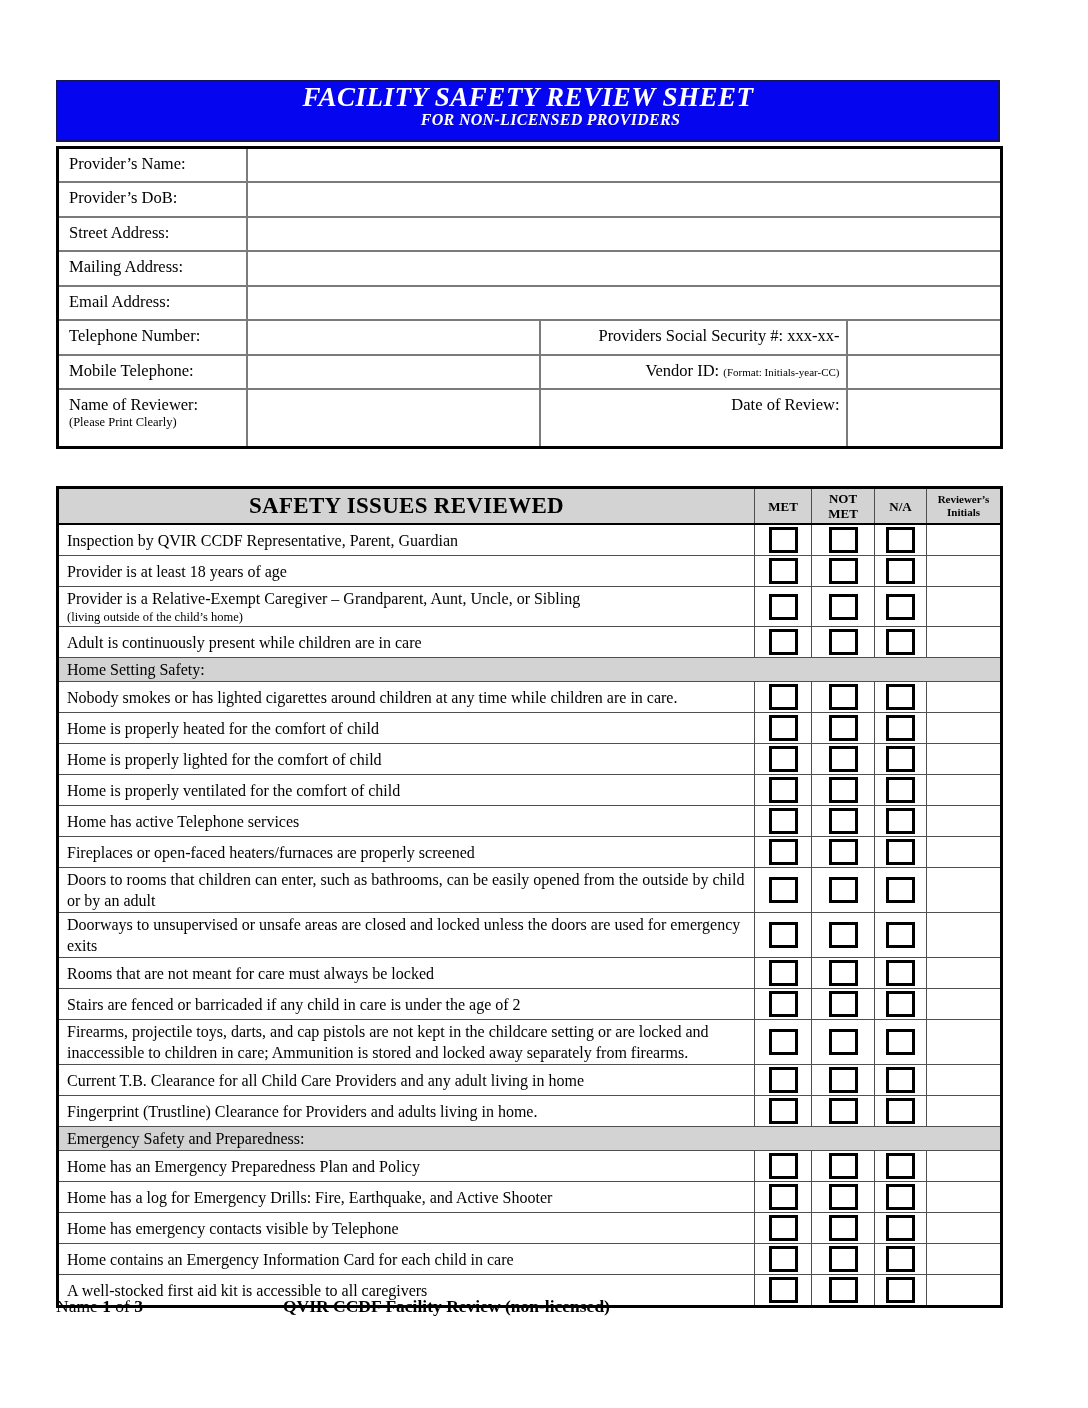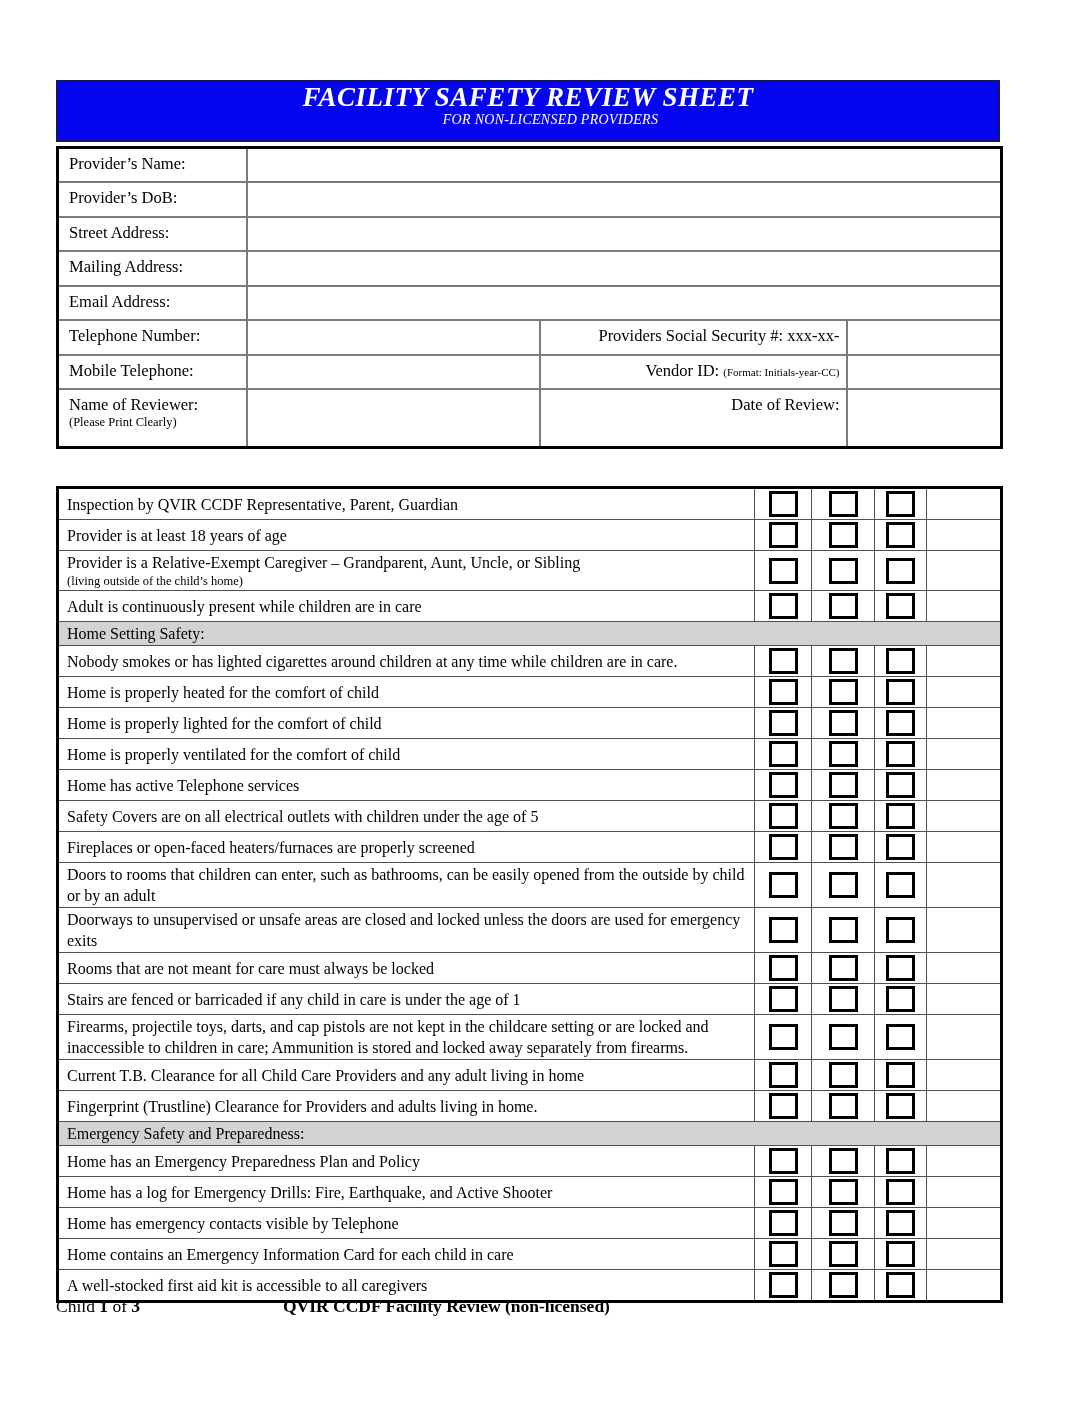--- a/index.html
+++ b/index.html
@@ -11,21 +11,21 @@
   .banner {
     position:absolute; left:56px; top:80px; width:944px; height:62px;
     background:#0505f0; box-sizing:border-box; border:2px solid #15155c;
     text-align:center; color:#fff; overflow:hidden;
   }
   .banner .title {
     font-size:27px; font-weight:bold; font-style:italic; letter-spacing:.5px;
     line-height:30px;
   }
   .banner .subtitle {
-    font-size:14px; font-weight:normal; font-style:italic; letter-spacing:.3px;
+    font-size:16px; font-weight:bold; font-style:italic; letter-spacing:.3px;
     line-height:16px;
     padding-left:45px;
   }
   
   table { border-collapse:collapse; table-layout:fixed; }
   .pform {
     position:absolute; left:56px; top:146px; width:944px;
     border:3px solid #000;
   }
   .pform td { border:2px solid #7b7b7b; box-sizing:border-box; vertical-align:top; }
@@ -120,20 +120,27 @@
 
 <table class="checklist">
   <colgroup>
       <col style="width:697px">
       <col style="width:57px">
       <col style="width:63px">
       <col style="width:52px">
       <col style="width:75px">
     </colgroup>
   <tbody>
+    <tr class="cl-head">
+      <td class="cl-title">SAFETY ISSUES REVIEWED</td>
+      <td class="cl-col">MET</td>
+      <td class="cl-col">NOT MET</td>
+      <td class="cl-col">N/A</td>
+      <td class="cl-col cl-col-init">Reviewer’s Initials</td>
+    </tr>
   <tr>
         <td class="item-cell"><span>Inspection by QVIR CCDF Representative, Parent, Guardian</span></td>
         <td class="cb-cell">
           <div class="checkbox"></div>
         </td>
         <td class="cb-cell">
           <div class="checkbox"></div>
         </td>
         <td class="cb-cell">
           <div class="checkbox"></div>
@@ -241,33 +248,20 @@
         </td>
         <td class="cb-cell">
           <div class="checkbox"></div>
         </td>
         <td class="cb-cell">
           <div class="checkbox"></div>
         </td>
         <td class="init-cell"></td>
       </tr>
       <tr>
-        <td class="item-cell"><span>Safety Covers are on all electrical outlets with children under the age of 5</span></td>
-        <td class="cb-cell">
-          <div class="checkbox"></div>
-        </td>
-        <td class="cb-cell">
-          <div class="checkbox"></div>
-        </td>
-        <td class="cb-cell">
-          <div class="checkbox"></div>
-        </td>
-        <td class="init-cell"></td>
-      </tr>
-      <tr>
         <td class="item-cell"><span>Fireplaces or open-faced heaters/furnaces are properly screened</span></td>
         <td class="cb-cell">
           <div class="checkbox"></div>
         </td>
         <td class="cb-cell">
           <div class="checkbox"></div>
         </td>
         <td class="cb-cell">
           <div class="checkbox"></div>
         </td>
@@ -306,21 +300,21 @@
         </td>
         <td class="cb-cell">
           <div class="checkbox"></div>
         </td>
         <td class="cb-cell">
           <div class="checkbox"></div>
         </td>
         <td class="init-cell"></td>
       </tr>
       <tr>
-        <td class="item-cell"><span>Stairs are fenced or barricaded if any child in care is under the age of 1</span></td>
+        <td class="item-cell"><span>Stairs are fenced or barricaded if any child in care is under the age of 2</span></td>
         <td class="cb-cell">
           <div class="checkbox"></div>
         </td>
         <td class="cb-cell">
           <div class="checkbox"></div>
         </td>
         <td class="cb-cell">
           <div class="checkbox"></div>
         </td>
         <td class="init-cell"></td>
@@ -429,15 +423,15 @@
         </td>
         <td class="cb-cell">
           <div class="checkbox"></div>
         </td>
         <td class="init-cell"></td>
       </tr>
     </tbody>
 </table>
 
 <div class="footer">
-  <span class="f-page"><span>Child</span> <span class="f-bold">1</span> <span>of</span> <span class="f-bold">3</span></span>
+  <span class="f-page"><span>Name</span> <span class="f-bold">1</span> <span>of</span> <span class="f-bold">3</span></span>
   <span class="f-doc">QVIR CCDF Facility Review (non-licensed)</span>
 </div>
 
 </body></html>

